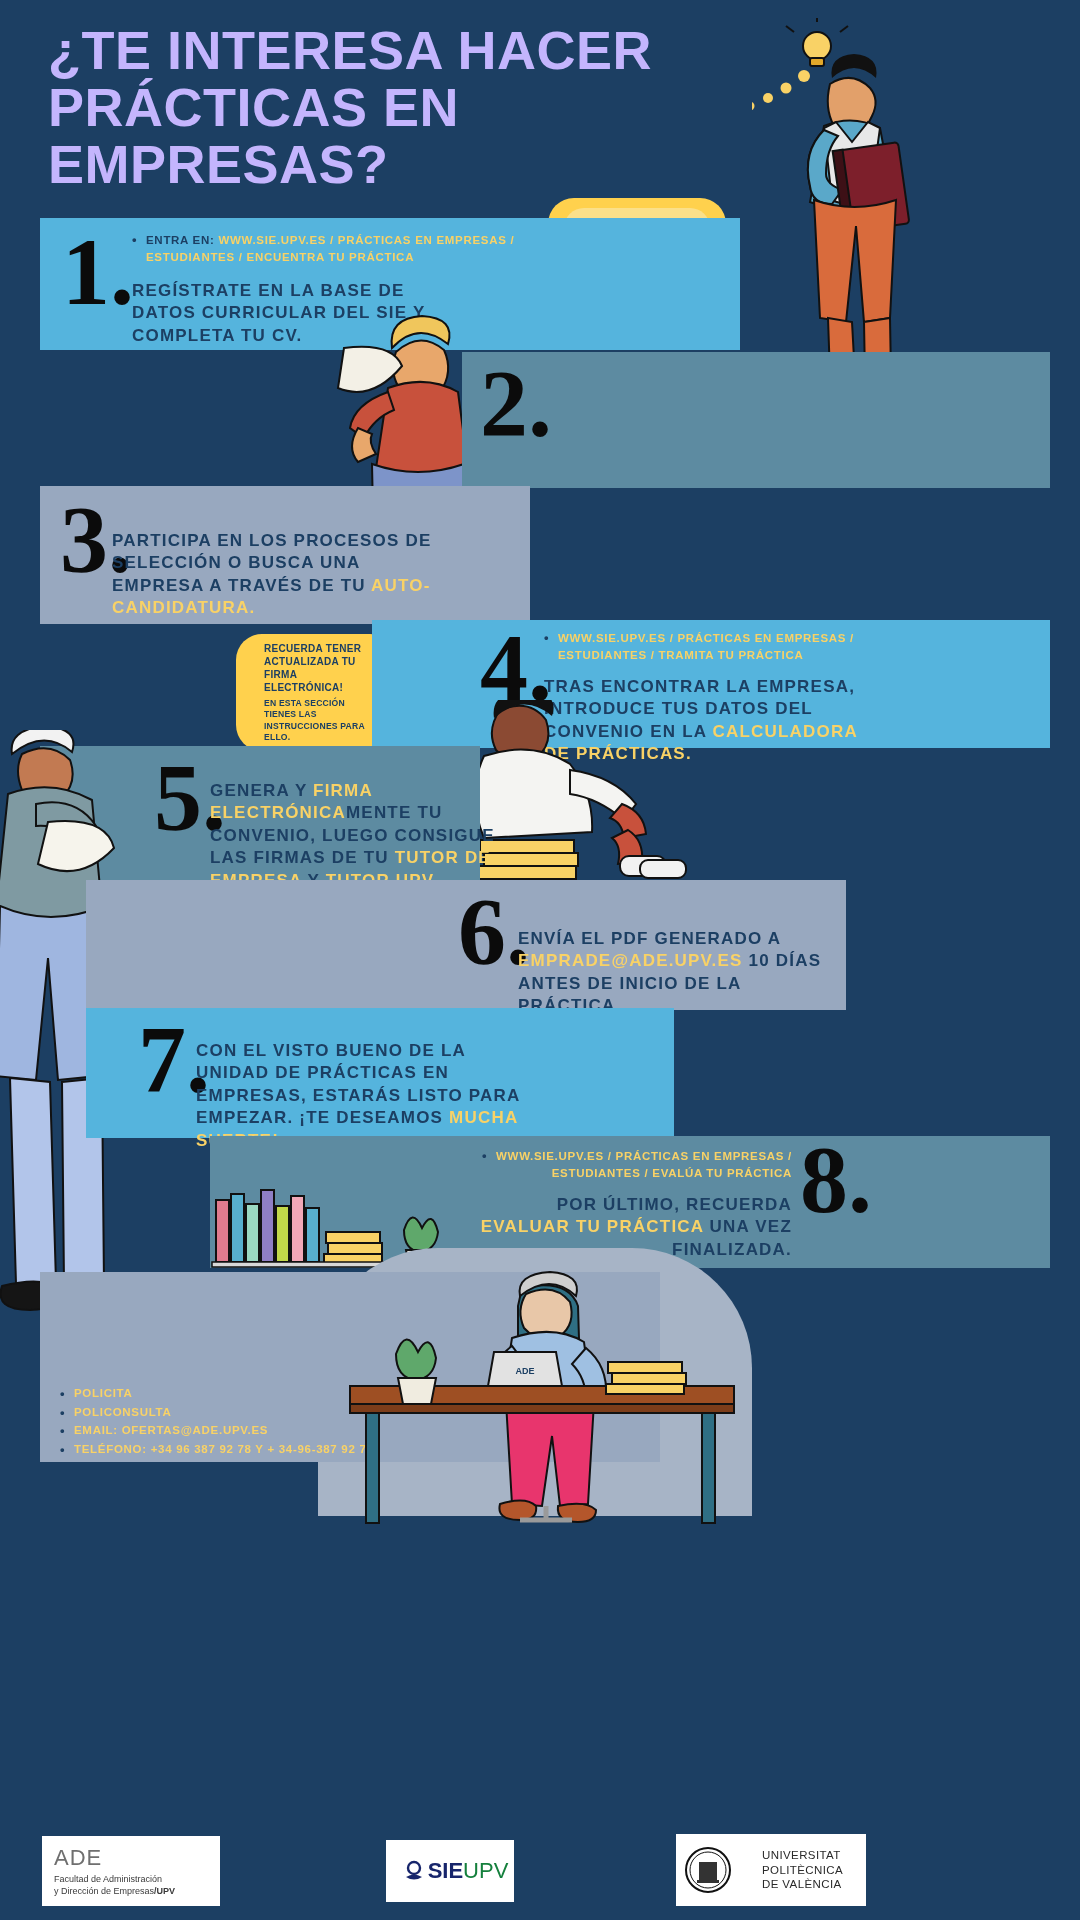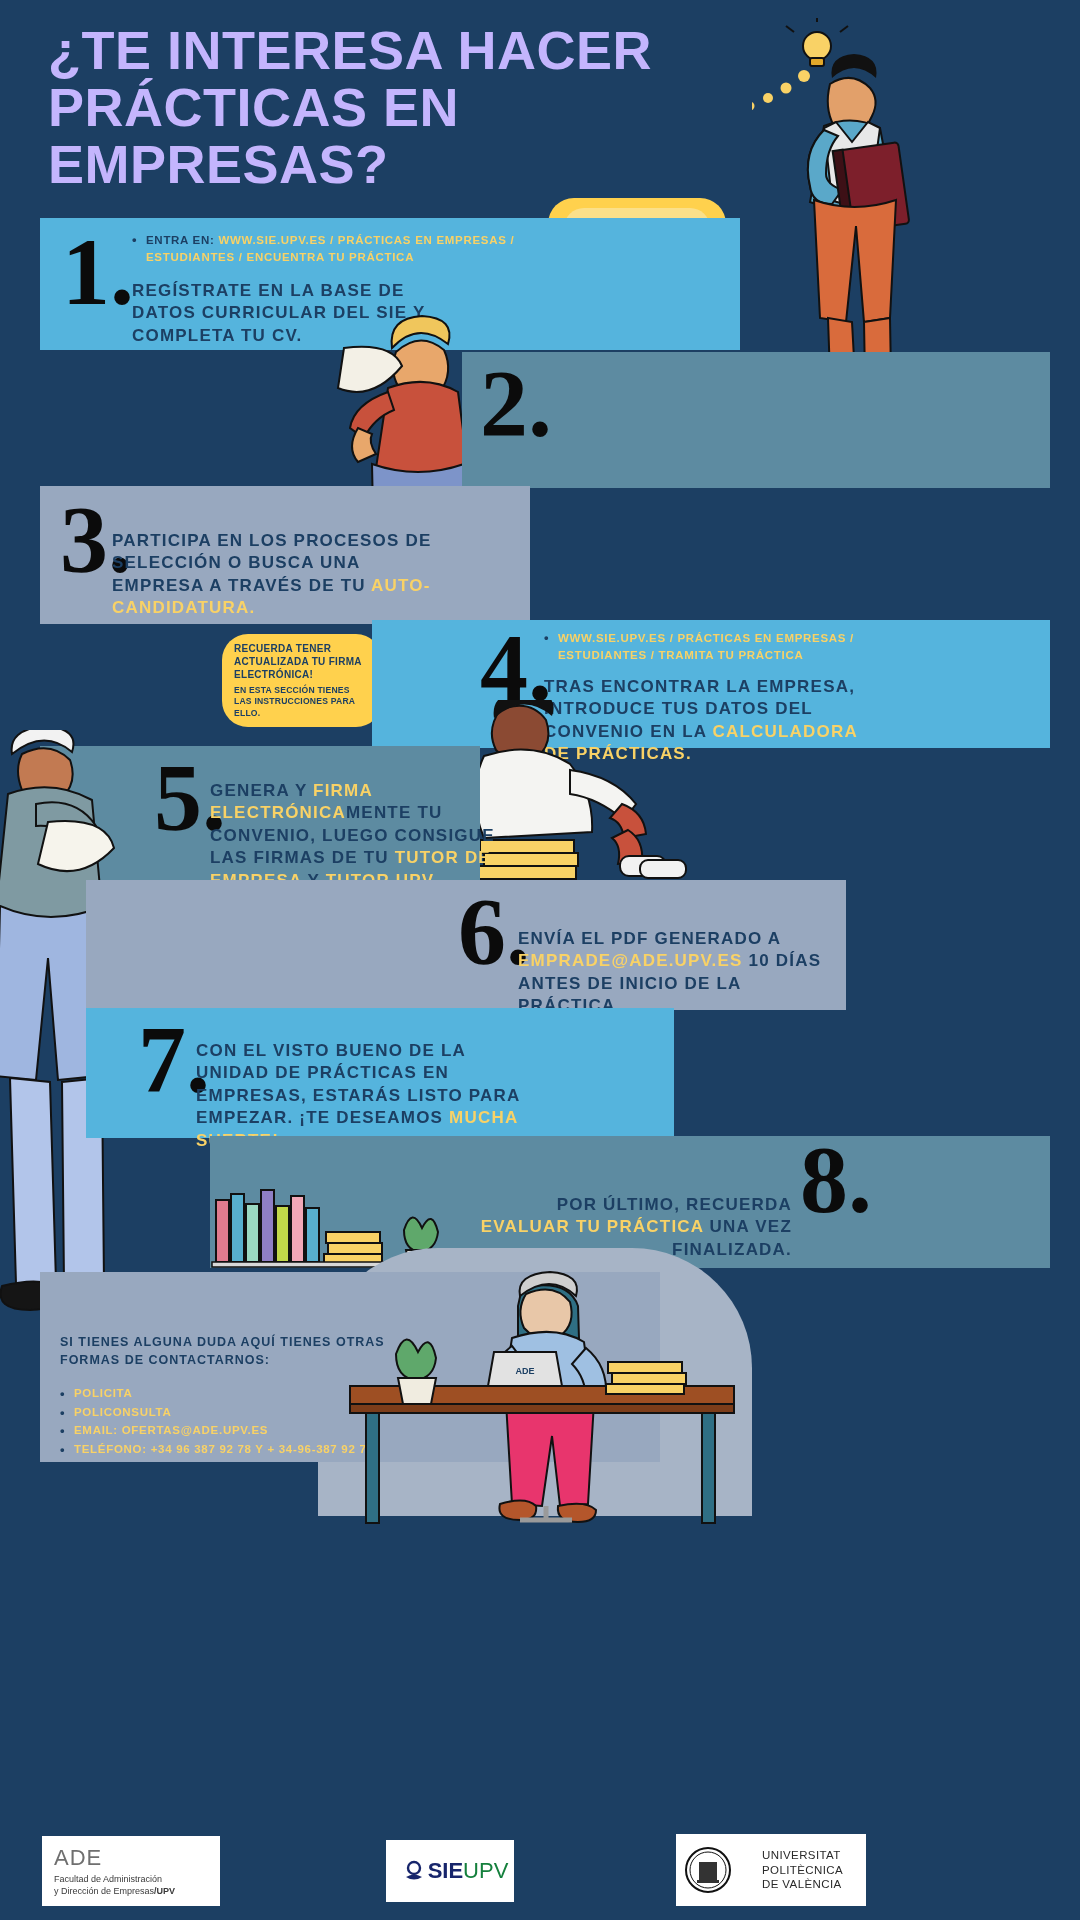--- a/index.html
+++ b/index.html
@@ -137,21 +137,21 @@
     <div class="num" style="left:18px; top:14px; font-size:96px; color:#0b0b0b;">2.</div>
   </div>
 
   <div class="band" style="left:40px; top:486px; width:490px; height:138px; background:#98a8bf;">
     <div class="num" style="left:20px; top:16px; font-size:96px;">3.</div>
     <div class="body-txt" style="position:absolute; left:72px; top:44px; width:320px;">
       <span>PARTICIPA EN LOS PROCESOS DE SELECCIÓN O BUSCA UNA EMPRESA A TRAVÉS DE TU </span><span class="c-yellow">AUTO-CANDIDATURA.</span>
     </div>
   </div>
 
-  <div class="bubble" style="left:222px; top:634px; width:160px; padding:8px 12px;">
+  <div class="bubble" style="left:236px; top:634px; width:160px; padding:8px 28px;">
     <div style="font-size:10px; line-height:1.3; letter-spacing:.3px;">RECUERDA TENER ACTUALIZADA TU FIRMA ELECTRÓNICA!</div>
     <div style="font-size:8.6px; line-height:1.32; letter-spacing:.2px; margin-top:4px;">EN ESTA SECCIÓN TIENES LAS INSTRUCCIONES PARA ELLO.</div>
   </div>
   <div class="dots">
     <span style="left:398px; top:686px; width:11px; height:11px;"></span>
     <span style="left:418px; top:676px; width:10px; height:10px;"></span>
     <span style="left:438px; top:682px; width:9px; height:9px;"></span>
     <span style="left:456px; top:692px; width:8px; height:8px;"></span>
     <span style="left:472px; top:702px; width:7px; height:7px;"></span>
     <span style="left:452px; top:716px; width:8px; height:8px;"></span>
@@ -220,20 +220,25 @@
   </div>
 
   <div class="band" style="left:86px; top:1008px; width:588px; height:130px; background:#55b4dd;">
     <div class="num" style="left:52px; top:14px; font-size:96px;">7.</div>
     <div class="body-txt" style="position:absolute; left:110px; top:32px; width:330px;">
       <span>CON EL VISTO BUENO DE LA UNIDAD DE PRÁCTICAS EN EMPRESAS, ESTARÁS LISTO PARA EMPEZAR. ¡TE DESEAMOS </span><span class="c-yellow">MUCHA SUERTE!</span>
     </div>
   </div>
 
   <div class="band" style="left:210px; top:1136px; width:840px; height:132px; background:#5d8ba1;">
+    <ul class="bullets" style="position:absolute; left:272px; top:12px; width:310px; text-align:right;">
+      <li style="padding-left:0;">
+        <span class="c-yellow">WWW.SIE.UPV.ES / PRÁCTICAS EN EMPRESAS / ESTUDIANTES / EVALÚA TU PRÁCTICA</span>
+      </li>
+    </ul>
     <div class="body-txt" style="position:absolute; left:262px; top:58px; width:320px; text-align:right;">
       <span>POR ÚLTIMO, RECUERDA </span><span class="c-yellow">EVALUAR TU PRÁCTICA </span><span>UNA VEZ FINALIZADA.</span>
     </div>
     <div class="num" style="left:590px; top:6px; font-size:96px;">8.</div>
   </div>
 
   <svg style="position:absolute; left:208px; top:1188px; width:240px; height:100px;">
     <rect x="8" y="12" width="13" height="62" fill="#e07b8e" stroke="#111" stroke-width="2"></rect>
     <rect x="23" y="6" width="13" height="68" fill="#58b0cf" stroke="#111" stroke-width="2"></rect>
     <rect x="38" y="16" width="13" height="58" fill="#9bd9c2" stroke="#111" stroke-width="2"></rect>
@@ -245,22 +250,20 @@
     <rect x="120" y="55" width="54" height="11" fill="#f9d266" stroke="#111" stroke-width="2"></rect>
     <rect x="116" y="66" width="58" height="10" fill="#f9d266" stroke="#111" stroke-width="2"></rect>
     <path d="M196 42 q8 -24 18 -2 q10 -20 16 4 q-2 18 -18 20 q-16 -2 -16 -22z" fill="#5fa86b" stroke="#111" stroke-width="2"></path>
     <path d="M198 62 l32 0 l-4 22 l-24 0z" fill="#e7e3d8" stroke="#111" stroke-width="2"></path>
     <rect x="204" y="74" width="240" height="5" fill="#d8d8d8" stroke="#111" stroke-width="1.5" transform="translate(-200,0)"></rect>
   </svg>
 
   <div style="position:absolute; left:318px; top:1248px; width:434px; height:268px; background:#a7b4c6; border-radius:120px 120px 0 0;"></div>
 
   <div style="position:absolute; left:40px; top:1272px; width:620px; height:190px; background:#98a8bf;">
-    <div style="position:absolute; left:20px; top:62px; width:330px; font-size:12.5px; font-weight:bold;
-                letter-spacing:1px; line-height:1.4; color:#1c3f63;">SI TIENES ALGUNA DUDA AQUÍ TIENES OTRAS FORMAS DE CONTACTARNOS:</div>
     <ul class="bullets" style="position:absolute; left:20px; top:112px; width:420px; font-size:11.5px; line-height:1.62;">
       <li><span class="c-yellow">POLICITA</span></li>
       <li><span class="c-yellow">POLICONSULTA</span></li>
       <li><span class="c-yellow">EMAIL: OFERTAS@ADE.UPV.ES</span></li>
       <li><span class="c-yellow">TELÉFONO: +34 96 387 92 78 Y + 34-96-387 92 77</span></li>
     </ul>
   </div>
 
   <svg style="position:absolute; left:340px; top:1268px; width:400px; height:260px;">
 

